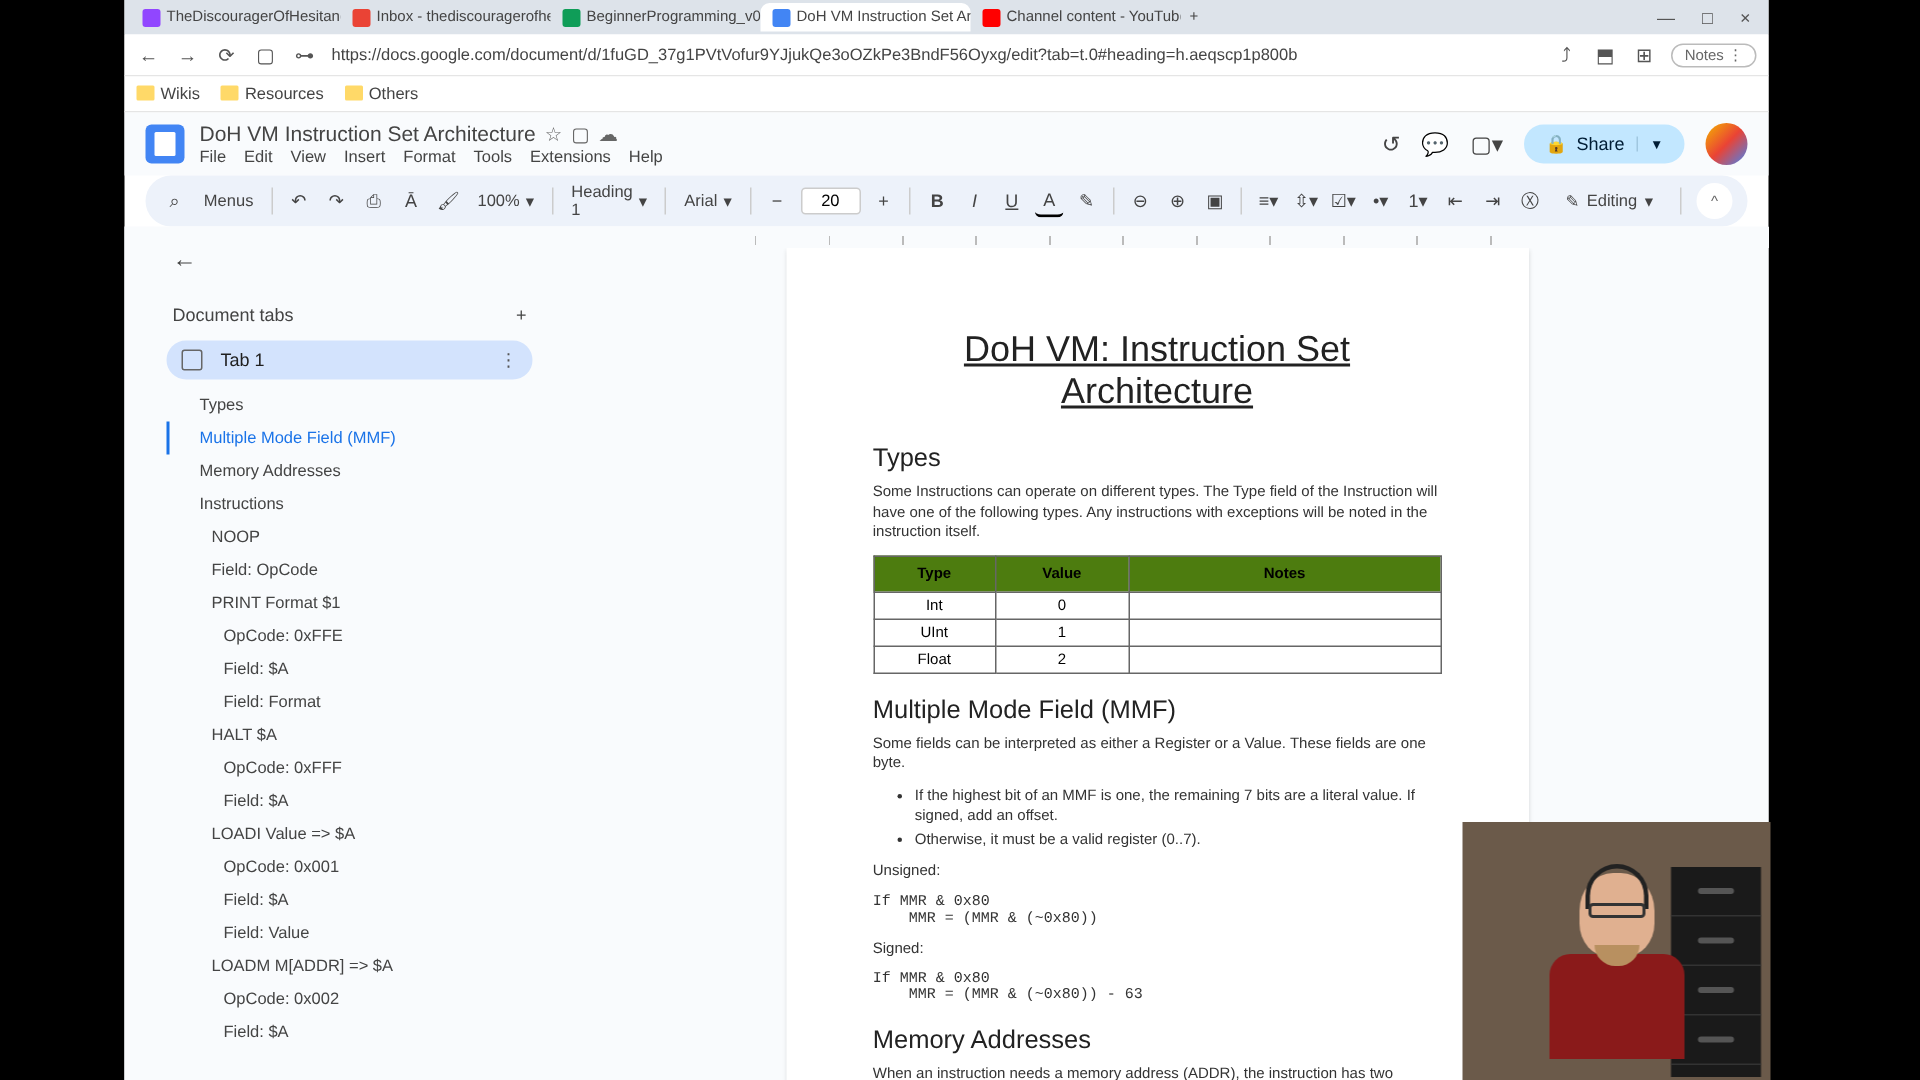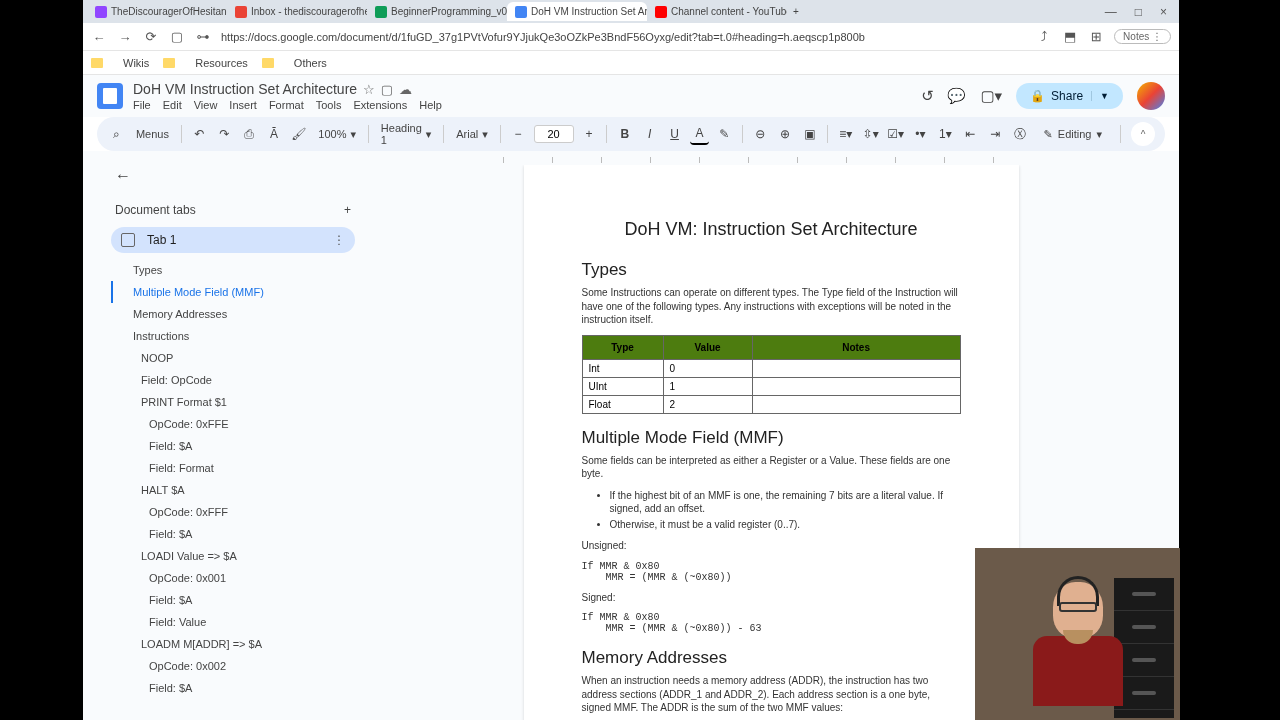--- a/index.html
+++ b/index.html
@@ -9,21 +9,21 @@
 .tab { height: 19px; padding: 2px 8px; font-size: 10px; color: #444; display: flex; align-items: center; gap: 4px; border-radius: 6px 6px 0 0; max-width: 140px; overflow: hidden; white-space: nowrap; }
 .tab.active { background: #fff; }
 .tab-favicon { width: 12px; height: 12px; border-radius: 2px; flex-shrink: 0; }
 .window-controls { margin-left: auto; display: flex; gap: 18px; padding-right: 8px; color: #555; font-size: 12px; }
 .url-bar { height: 28px; background: #fff; display: flex; align-items: center; padding: 0 8px; gap: 10px; border-bottom: 1px solid #e5e5e5; }
 .nav-btn { width: 16px; height: 16px; display:flex;align-items:center;justify-content:center;color:#555;font-size:13px; }
 .url-input { flex: 1; font-size: 11px; color: #444; }
 .url-right { display:flex; gap:10px; align-items:center; }
 .update-btn { border: 1px solid #bbb; border-radius: 10px; padding: 1px 8px; font-size: 10px; color: #666; }
 .bookmarks-bar { height: 24px; background: #fff; display: flex; align-items: center; padding: 0 8px; gap: 14px; border-bottom: 1px solid #e5e5e5; }
-.bookmark { font-size: 11px; color: #444; display:flex;align-items:center;gap:20px; }
+.bookmark { font-size: 11px; color: #444; display:flex;align-items:flex-start;gap:4px; }
 .bookmark-folder { width:12px; height:10px; background:#ffd968; border-radius:1px; }
 .docs-header { height: 42px; background: #f9fbfd; display: flex; align-items: center; padding: 0 14px; gap: 10px; }
 .docs-logo { width: 26px; height: 26px; background:#4285f4; border-radius:4px; position:relative; }
 .docs-logo::after { content:''; position:absolute; inset:5px 6px; background:#fff; border-radius:1px; }
 .doc-title-block { flex:1; }
 .doc-title-row { display:flex; align-items:center; gap:6px; }
 .doc-title { font-size: 14px; color: #444; }
 .doc-title-icon { color:#666; font-size:13px; }
 .menu-bar { display: flex; gap: 12px; font-size: 11px; color: #444; margin-top: 2px; }
 .header-right { display:flex;align-items:center;gap:14px; }
@@ -50,26 +50,26 @@
 .outline { margin-top:6px; }
 .outline-item { font-size:11px; color:#444; padding: 5px 4px 5px 22px; white-space:nowrap;overflow:hidden;text-overflow:ellipsis; }
 .outline-item.l2 { padding-left: 22px; }
 .outline-item.l3 { padding-left: 30px; }
 .outline-item.l4 { padding-left: 38px; }
 .outline-item.active { color:#1a73e8; border-left:2px solid #1a73e8; padding-left:20px; }
 .document-wrap { flex:1; overflow:auto; }
 .ruler-h { height:14px; background:#f9fbfd; position:relative; }
 .ruler-h::before { content:''; position:absolute; left:140px; width:495px; top:6px; height:6px; background:repeating-linear-gradient(90deg,#bbb 0,#bbb 1px,transparent 1px,transparent 49px); }
 .doc-page { width: 495px; min-height: 640px; background:#fff; margin: 0 auto; box-shadow: 0 1px 3px rgba(0,0,0,0.15); padding: 54px 58px 30px; }
-.h1 { font-size:18px; color:#222; text-align:center; margin-bottom:20px; }
+.h1 { font-size:24px; color:#222; text-align:center; margin-bottom:20px;text-decoration:underline; }
 .h2 { font-size:17px; color:#222; margin-top:14px; margin-bottom:6px; }
 .p { font-size:10px; color:#333; line-height:1.35; margin-bottom:8px; }
 .tbl { width:100%; border-collapse:collapse; margin:6px 0 12px; }
 .tbl th { background:#4d7c0f; font-size:10px; padding:6px 6px; border:1px solid #666; font-weight:600; }
-.tbl td { font-size:10px; padding:3px 6px; border:1px solid #666; }
+.tbl td { font-size:10px; padding:3px 6px; border:1px solid #666;text-align:center; }
 .ul { padding-left:28px; margin-bottom:8px; }
 .ul li { font-size:10px; color:#333; line-height:1.35; margin-bottom:2px; }
 .code { font-family: 'Courier New', monospace; font-size:10px; white-space:pre; color:#333; margin-bottom:8px; }
 .webcam { position:absolute; left:975px; top:548px; width:205px; height:172px; background:#6b5a4a; overflow:hidden; }
 .webcam-person { position:absolute; left:50%; top:50%; transform:translate(-50%,-40%); width:110px; height:130px; }
 .head { width:50px; height:56px; background:#e0b090; border-radius:45% 45% 40% 40%; margin:0 auto; position:relative; }
 .glasses { position:absolute; top:20px; left:6px; width:38px; height:10px; border:2px solid #333; border-radius:3px; }
 .beard { position:absolute; bottom:-6px; left:10px; width:30px; height:14px; background:#b89060; border-radius:0 0 14px 14px; }
 .body-shirt { width:90px; height:70px; background:#8a1a1a; border-radius:14px 14px 0 0; margin:-2px auto 0; }
 .headphones { position:absolute; top:-6px; left:4px; width:42px; height:30px; border:3px solid #222; border-bottom:none; border-radius:22px 22px 0 0; }

